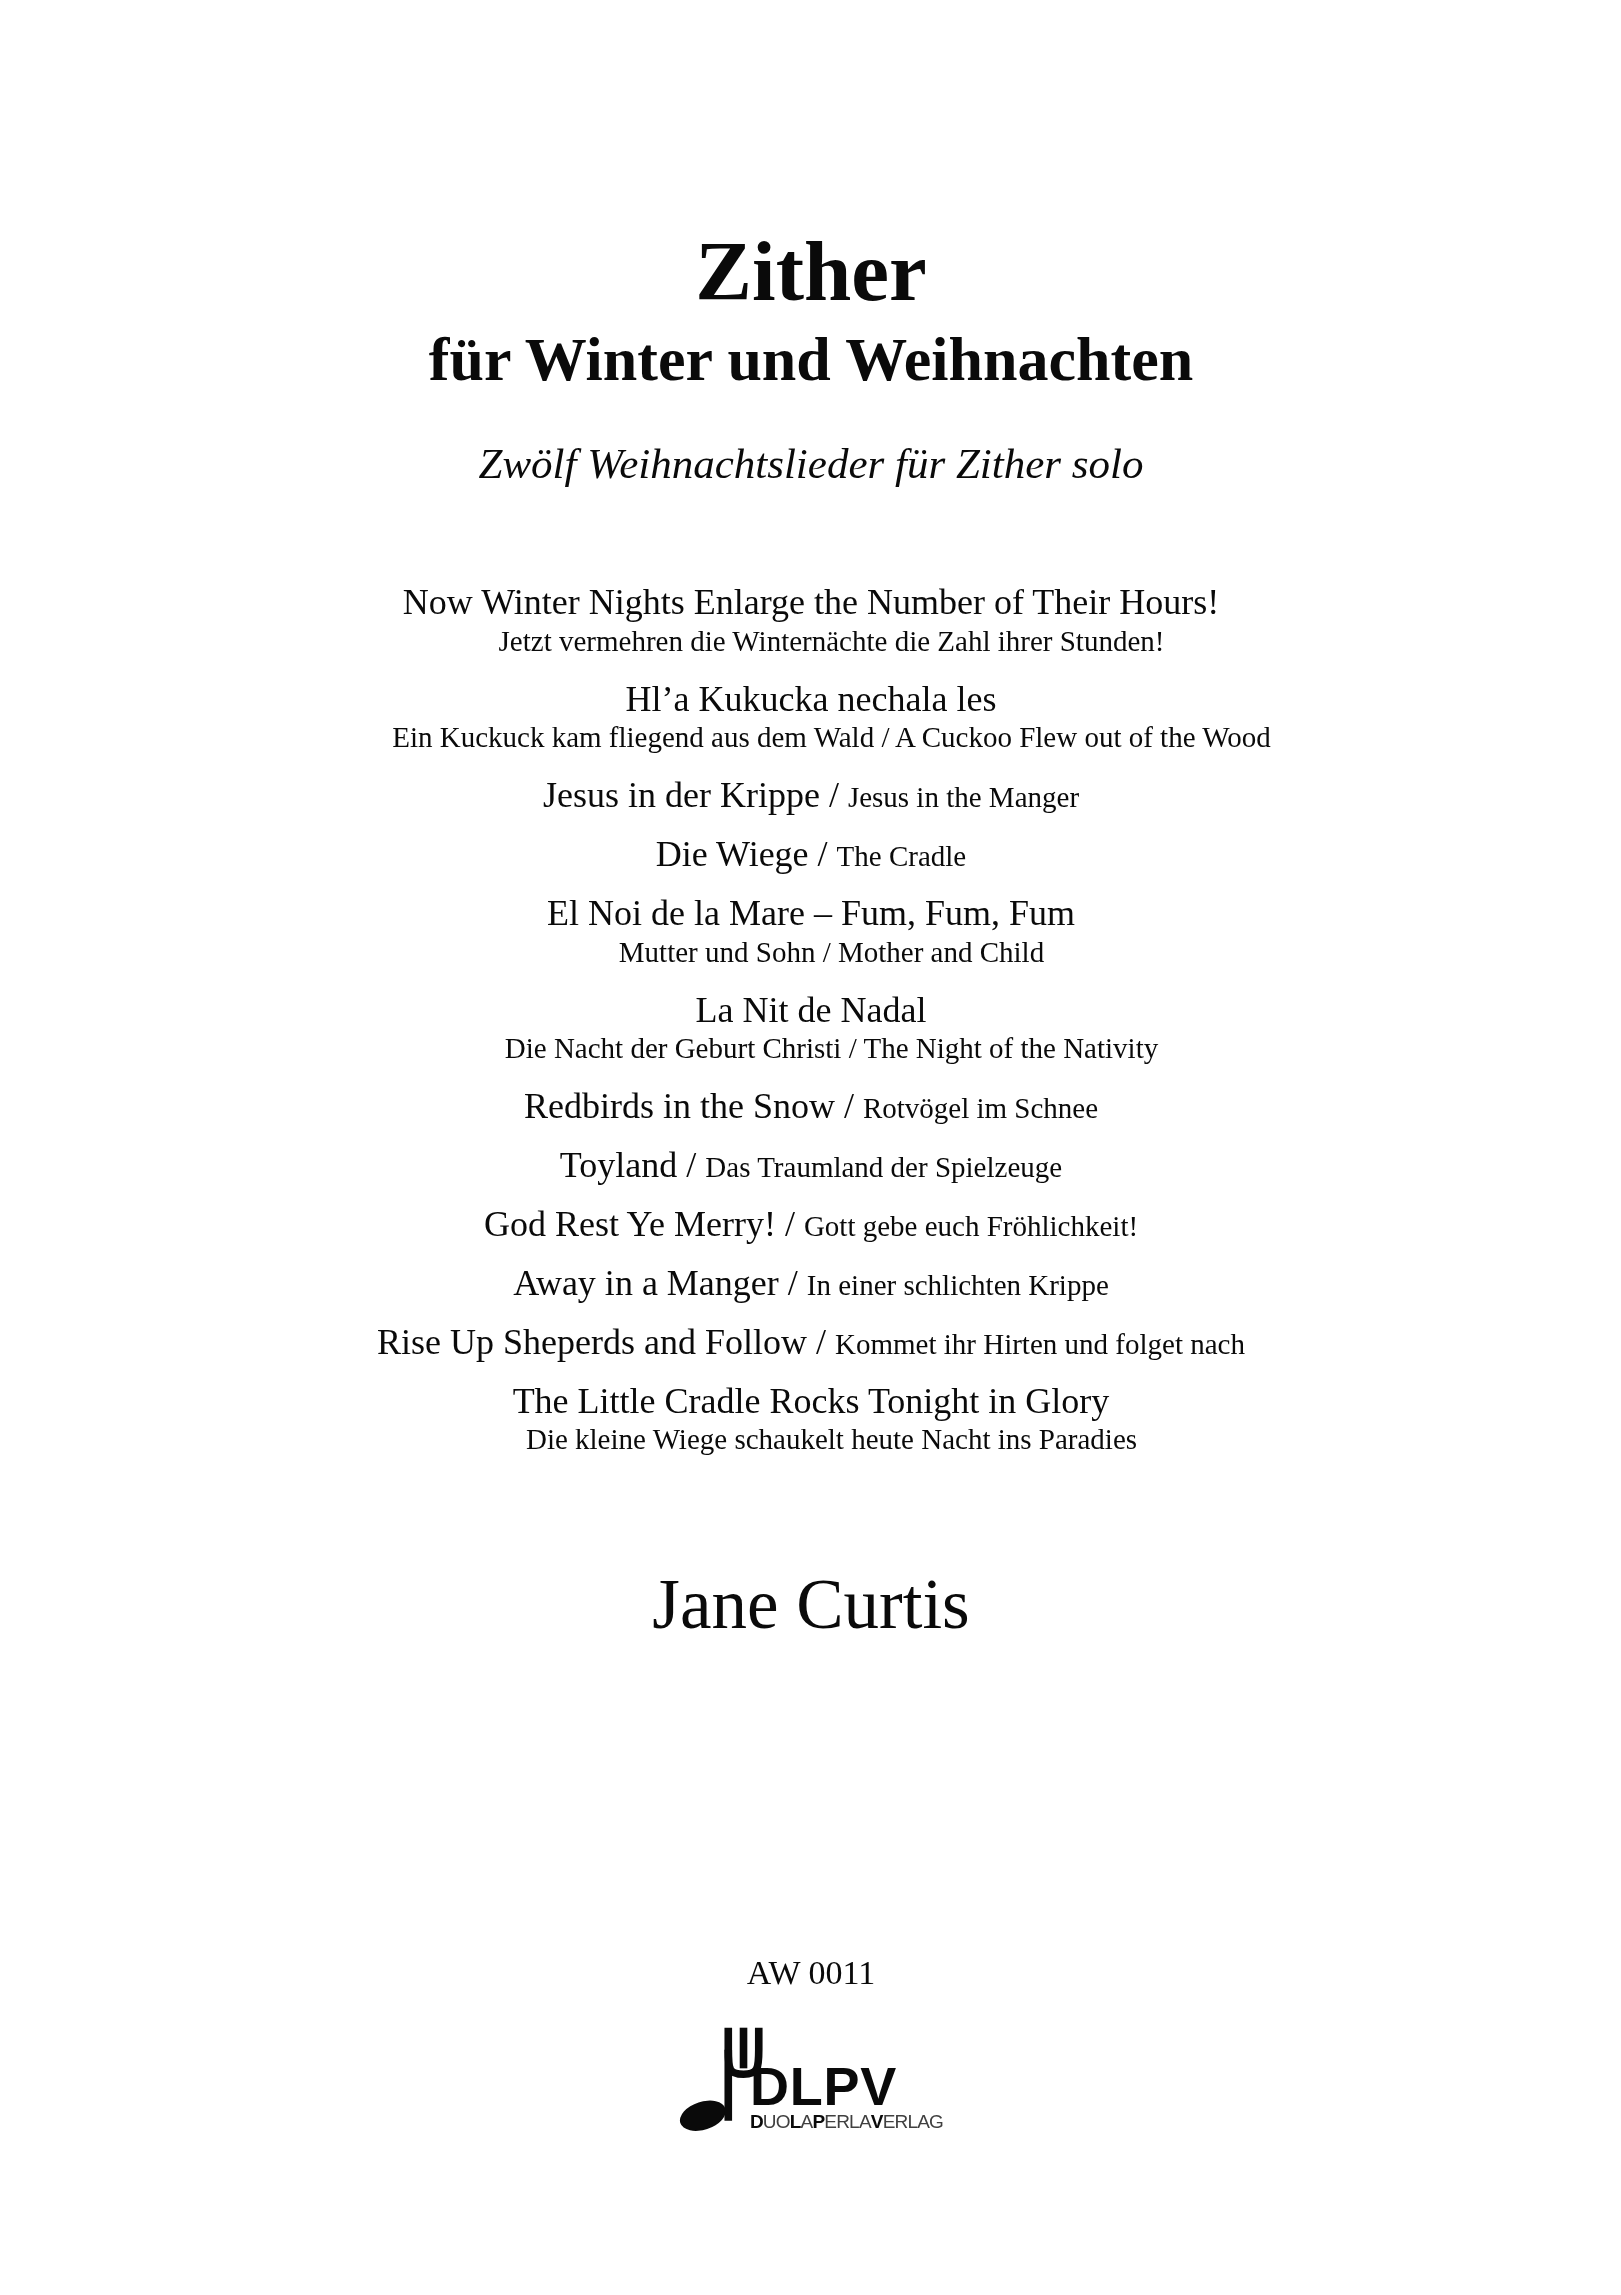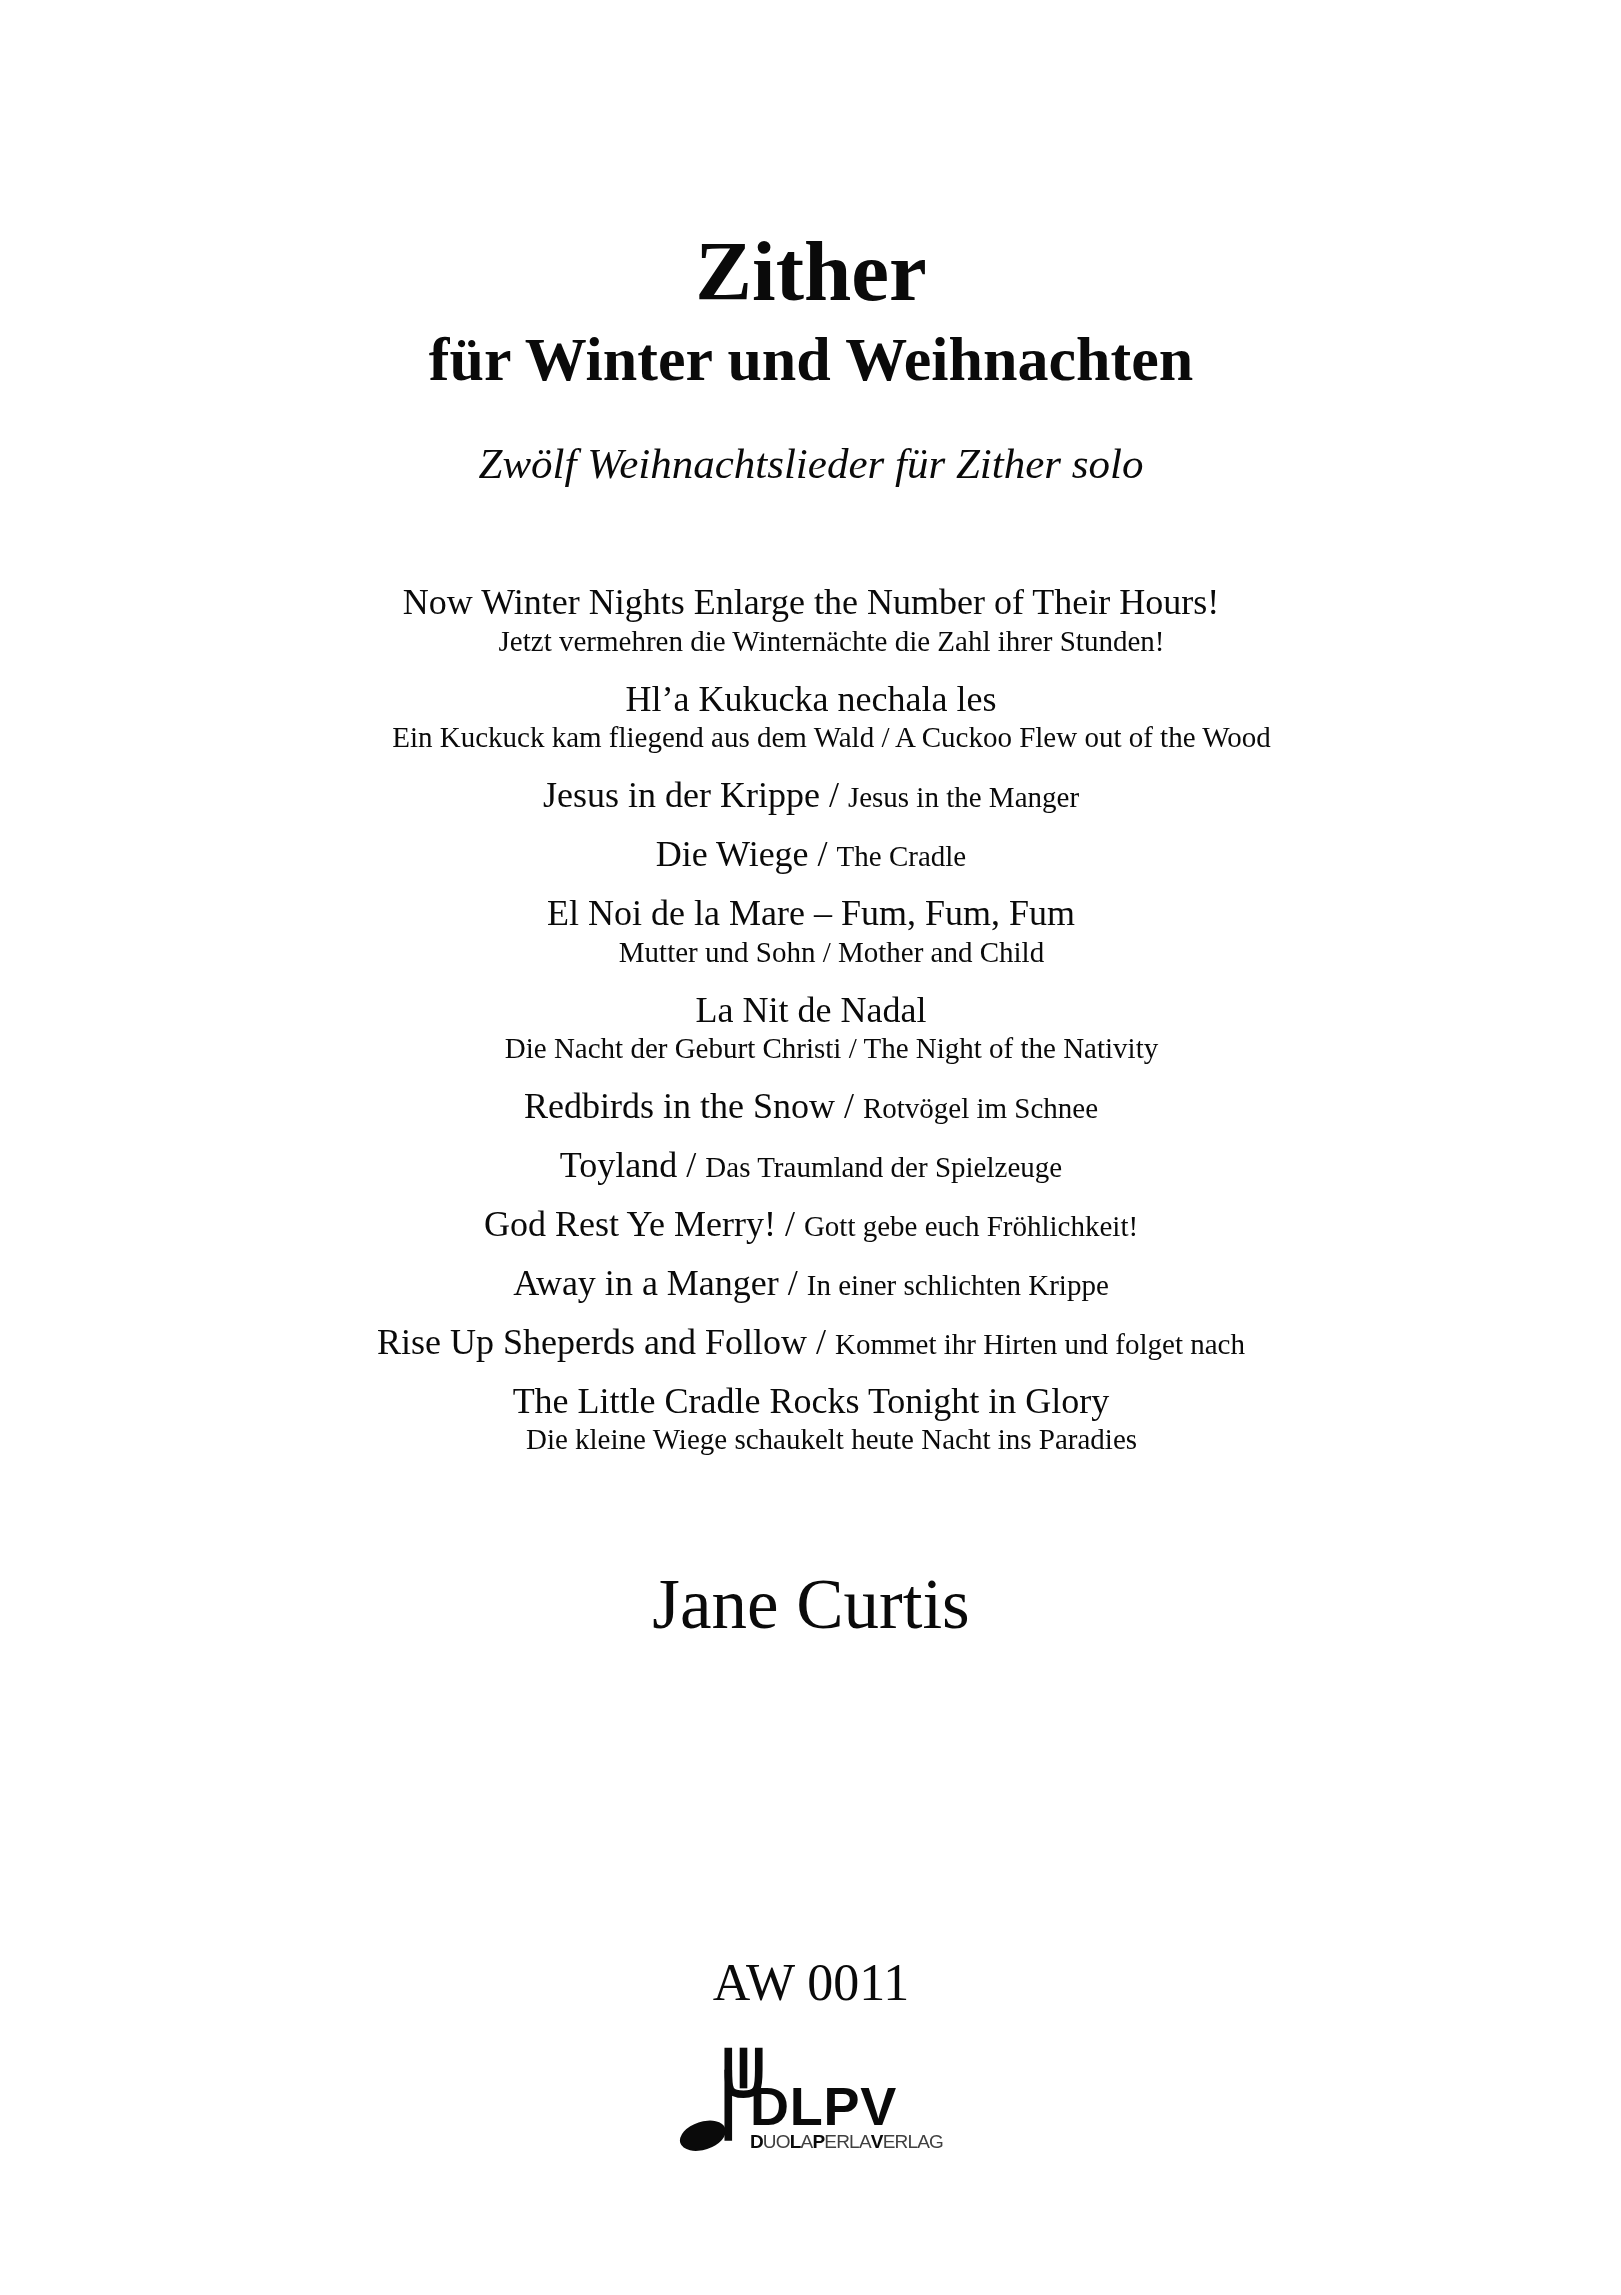--- a/index.html
+++ b/index.html
@@ -51,21 +51,21 @@
     padding-left: 41px;
   }
 
   .author {
     margin-top: 106px;
     font-size: 71px;
     line-height: 1.1;
   }
   .catalog {
     margin-top: 311px;
-    font-size: 52px;
+    font-size: 34px;
     line-height: 1.1;
   }
 
   .logo {
     margin-top: 35px;
   }
   .logo-inner {
     display: inline-flex;
     align-items: flex-end;
     gap: 6px;

